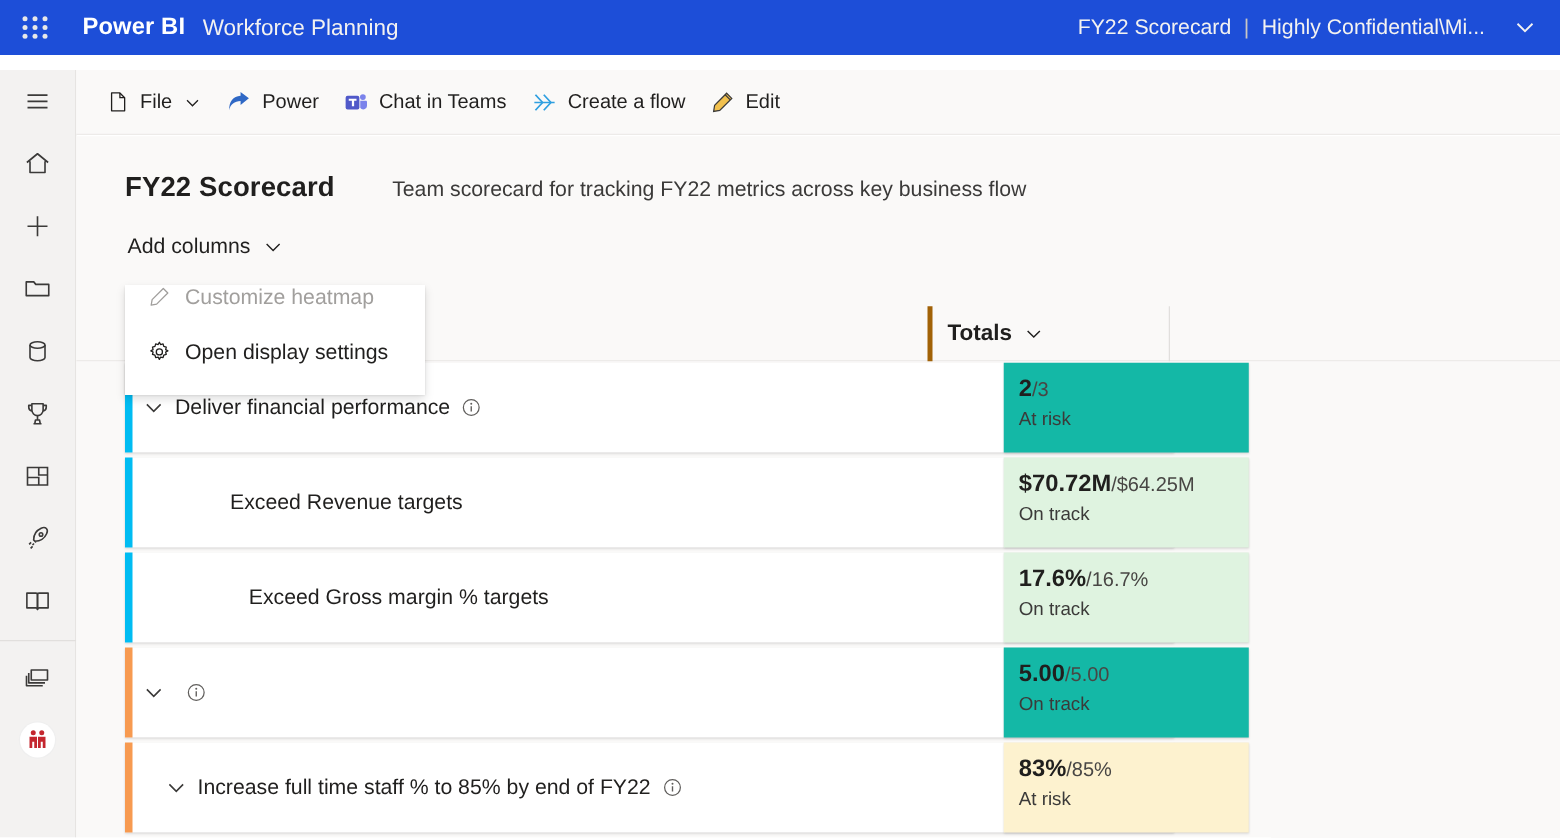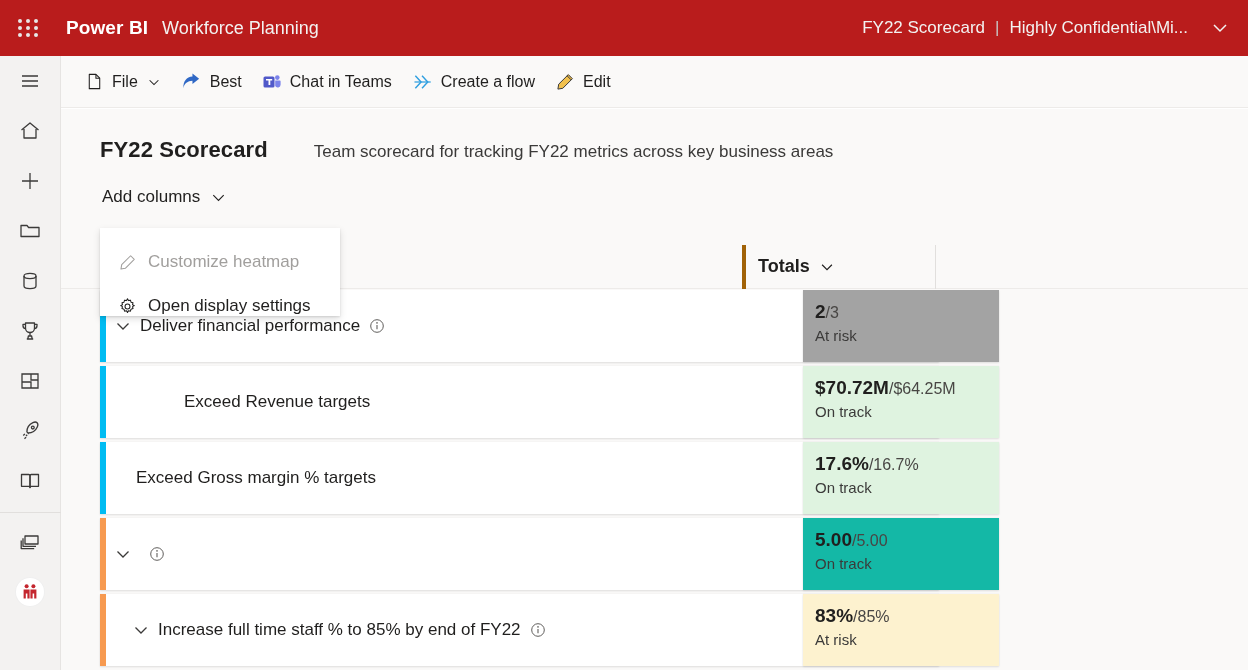--- a/index.html
+++ b/index.html
@@ -8,22 +8,22 @@
     width: 1248px; height: 670px;
     overflow: hidden;
     background: #ffffff;
     font-family: "Liberation Sans", "DejaVu Sans", sans-serif;
     -webkit-font-smoothing: antialiased;
   }
   #app { position: relative; width: 1248px; height: 670px; overflow: hidden; }
 
   
   .topbar {
-    position: absolute; left: 0; top: 0; width: 1248px; height: 56px;
-    background: #b91c1c; color: #ffffff;
+    position: absolute; left: 0; top: 0; width: 1248px; height: 44px;
+    background: #1d4ed8; color: #ffffff;
     display: flex; align-items: center;
   }
   .waffle { width: 56px; height: 56px; display: flex; align-items: center; justify-content: center; cursor: pointer; }
   .waffle .dots { display: grid; grid-template-columns: repeat(3, 5px); grid-gap: 3px; }
   .waffle .dots i { display: block; width: 4px; height: 4px; border-radius: 50%; background: #e8e8e8; }
   .brand { font-size: 19px; font-weight: bold; letter-spacing: .1px; margin-left: 10px; color: #fff; }
   .artifact-name { font-size: 18px; margin-left: 14px; color: #f3f2f1; font-weight: 400; }
   .topbar-right { margin-left: auto; display: flex; align-items: center; padding-right: 18px; }
   .tb-label { font-size: 17px; color: #f3f2f1; }
   .tb-sep { font-size: 17px; color: #c8c6c4; margin: 0 10px; }
@@ -107,21 +107,21 @@
   .val-main .tgt { font-size: 16px; font-weight: 400; color: #484644; }
   .val-status { font-size: 15px; color: #3b3a39; margin-top: 4px; }
 
   
   .flyout {
     position: absolute; left: 100px; top: 228px; width: 240px; height: 88px;
     background: #ffffff; z-index: 40;
     box-shadow: 0 3.2px 7.2px rgba(0,0,0,.13), 0 .6px 1.8px rgba(0,0,0,.11);
   }
   .fly-item {
-    display: flex; align-items: flex-end; height: 44px; padding-left: 18px;
+    display: flex; align-items: flex-start; height: 44px; padding-left: 18px;
     font-size: 17px; color: #201f1e; cursor: pointer;
   }
   .fly-item.disabled { color: #a19f9d; cursor: default; }
   .fly-item .ic { width: 30px; display: flex; align-items: center; }
 </style>
 </head>
 <body>
 
 <div id="app">
 
@@ -278,21 +278,21 @@
           </svg>
       </span>
     </div>
 
     <div class="cmd">
       <span class="ic">
         <svg width="21" height="20" viewBox="0 0 22 20">
           <path d="M2.5 16.5c.8-5 4.6-7.6 9.5-7.8V12l7-5.5L12 1.2V4.3C5.8 4.7 2.2 9.4 2.5 16.5z" fill="#2f68c5"></path>
         </svg>
       </span>
-      <span>Best</span>
+      <span>Power</span>
     </div>
 
     <div class="cmd">
       <span class="ic">
         <svg width="20" height="20" viewBox="0 0 20 20">
           <rect x="1.5" y="4.5" width="11" height="11" rx="1.6" fill="#5059c9"></rect>
           <path d="M4 7h6.2v1.5H8.3V13H6.5V8.5H4z" fill="#fff"></path>
           <circle cx="15.3" cy="5.6" r="2.3" fill="#7b83eb"></circle>
           <path d="M13.2 8.6h4.4c.6 0 1 .4 1 1v3.1a2.9 2.9 0 01-5.4 1.4z" fill="#7b83eb"></path>
         </svg>
@@ -321,21 +321,21 @@
         </svg>
       </span>
       <span>Edit</span>
     </div>
   </div>
 
   <div class="content">
 
     <div class="sc-header">
       <div class="sc-title">FY22 Scorecard</div>
-      <div class="sc-desc">Team scorecard for tracking FY22 metrics across key business areas</div>
+      <div class="sc-desc">Team scorecard for tracking FY22 metrics across key business flow</div>
     </div>
 
     <div class="addcols">
       <span>Add columns</span>
       <span class="chev">
         <svg width="17" height="17" viewBox="0 0 18 18">
             <path d="M3.5 6.5l5.5 5.5 5.5-5.5" fill="none" stroke="#201f1e" stroke-width="1.2"></path>
           </svg>
       </span>
     </div>
@@ -368,21 +368,21 @@
             <span>Deliver financial performance</span>
             <span class="info-ic">
               <svg width="16" height="16" viewBox="0 0 16 16">
                   <circle cx="8" cy="8" r="6.3" fill="none" stroke="#605e5c" stroke-width="1"></circle>
                   <path d="M8 7v4.2" stroke="#605e5c" stroke-width="1.1"></path>
                   <circle cx="8" cy="4.9" r=".8" fill="#605e5c"></circle>
                 </svg>
             </span>
           </div>
         </div>
-        <div class="val-cell" style="background:#a3a3a3">
+        <div class="val-cell" style="background:#14b8a6">
           <div class="val-main">
             <span>2</span><span class="tgt">/3</span>
           </div>
           <div class="val-status">At risk</div>
         </div>
       </div>
 
       <div class="row">
         <div class="row-card">
           <div class="accent" style="background:#00bcf2"></div>
@@ -394,21 +394,21 @@
           <div class="val-main">
             <span>$70.72M</span><span class="tgt">/$64.25M</span>
           </div>
           <div class="val-status">On track</div>
         </div>
       </div>
 
       <div class="row">
         <div class="row-card">
           <div class="accent" style="background:#00bcf2"></div>
-          <div class="row-label" style="padding-left:36px">
+          <div class="row-label" style="padding-left:99px">
             <span>Exceed Gross margin % targets</span>
           </div>
         </div>
         <div class="val-cell" style="background:#dff3e0">
           <div class="val-main">
             <span>17.6%</span><span class="tgt">/16.7%</span>
           </div>
           <div class="val-status">On track</div>
         </div>
       </div>

